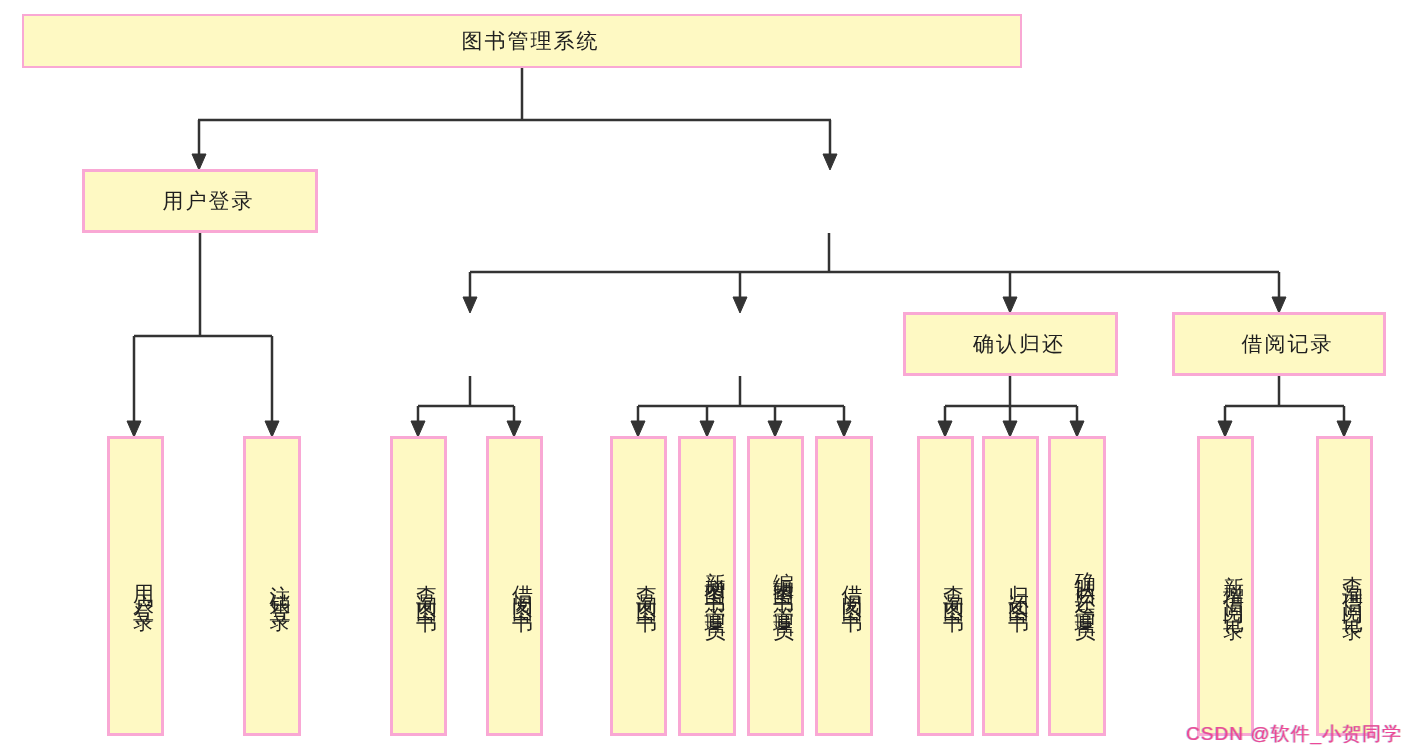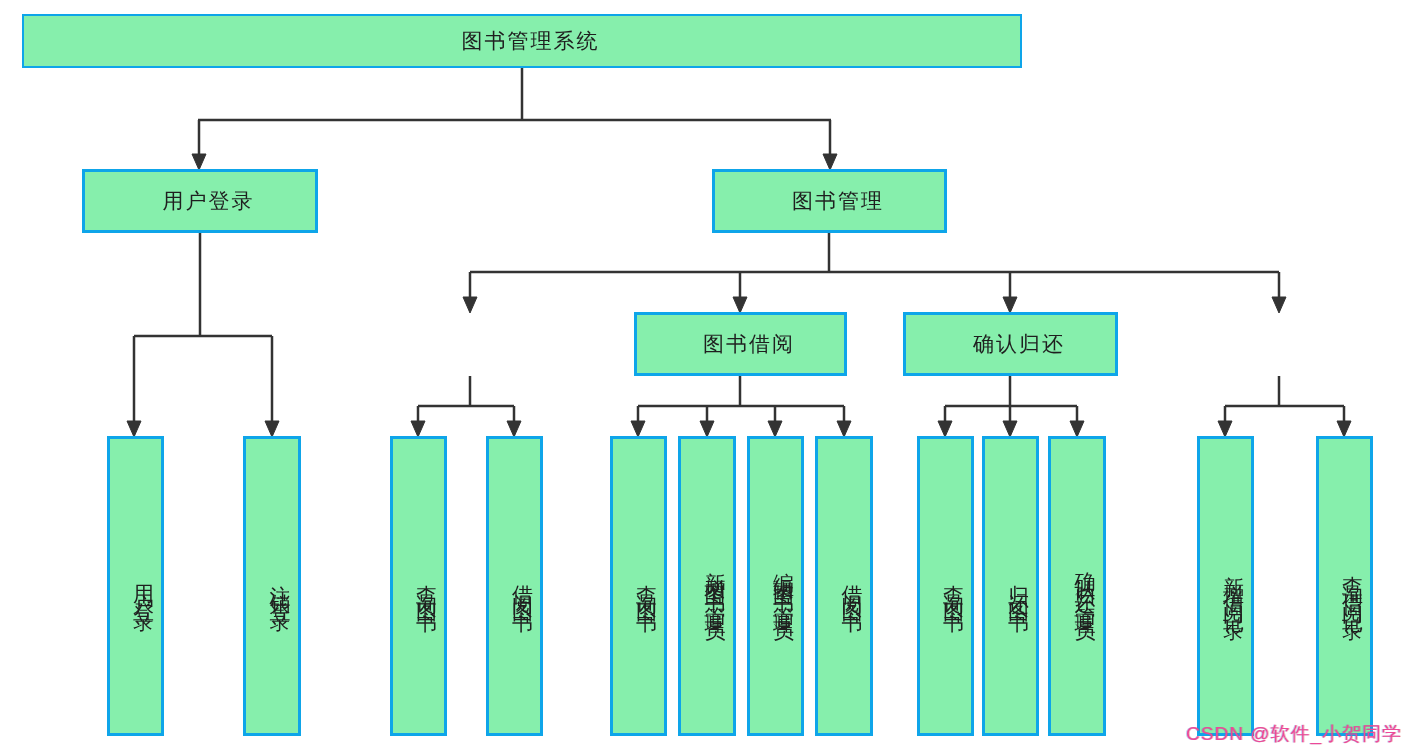--- a/index.html
+++ b/index.html
@@ -13,22 +13,22 @@
   }
   .connector-layer {
     position: absolute;
     left: 0; top: 0;
     width: 1405px; height: 747px;
     z-index: 1;
   }
   .box {
     position: absolute;
     box-sizing: border-box;
-    background: #86efac;
-    border: 3px solid #0ea5e9;
+    background: #fef9c3;
+    border: 3px solid #f9a8d4;
     color: #1f1f1f;
     display: flex;
     align-items: center;
     justify-content: center;
     z-index: 2;
     padding-left: 17px;
   }
   .box-root { border-width: 2px; font-size: 21px; letter-spacing: 2px; }
   .box-h { font-size: 21px; letter-spacing: 2px; }
   .box-v {
@@ -116,24 +116,23 @@
     <line x1="1225" y1="406" x2="1344" y2="406"></line>
     <line x1="1225" y1="406" x2="1225" y2="423"></line>
     <polygon points="1218,421 1232,421 1225,437"></polygon>
     <line x1="1344" y1="406" x2="1344" y2="423"></line>
     <polygon points="1337,421 1351,421 1344,437"></polygon>
   </svg>
 
   <div class="box box-root" style="left:22px; top:14px; width:1000px; height:54px;">图书管理系统</div>
 
   <div class="box box-h" style="left:82px; top:169px; width:236px; height:64px;">用户登录</div>
-  <div class="box box-h" style="left:712px; top:169px; width:235px; height:64px;">图书管理</div>
 
-  <div class="box box-h" style="left:634px; top:312px; width:213px; height:64px;">图书借阅</div>
   <div class="box box-h" style="left:903px; top:312px; width:215px; height:64px;">确认归还</div>
+  <div class="box box-h" style="left:1172px; top:312px; width:214px; height:64px;">借阅记录</div>
 
   <div class="box box-v" style="left:107px; top:436px; width:57px; height:300px;">用户登录</div>
   <div class="box box-v" style="left:243px; top:436px; width:58px; height:300px;">注销登录</div>
 
   <div class="box box-v" style="left:390px; top:436px; width:57px; height:300px;">查询图书</div>
   <div class="box box-v" style="left:486px; top:436px; width:57px; height:300px;">借阅图书</div>
 
   <div class="box box-v" style="left:610px; top:436px; width:57px; height:300px;">查询图书</div>
   <div class="box box-v long" style="left:678px; top:436px; width:58px; height:300px;">新增图书（管理员）</div>
   <div class="box box-v long" style="left:747px; top:436px; width:57px; height:300px;">编辑图书（管理员）</div>

